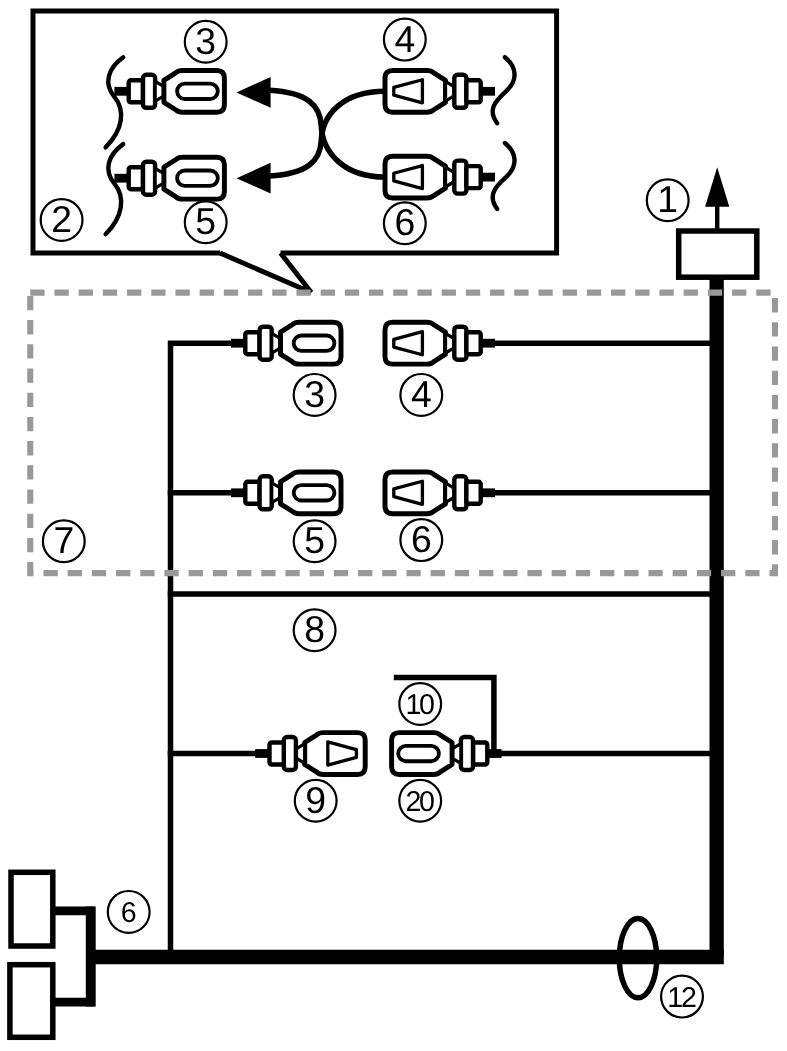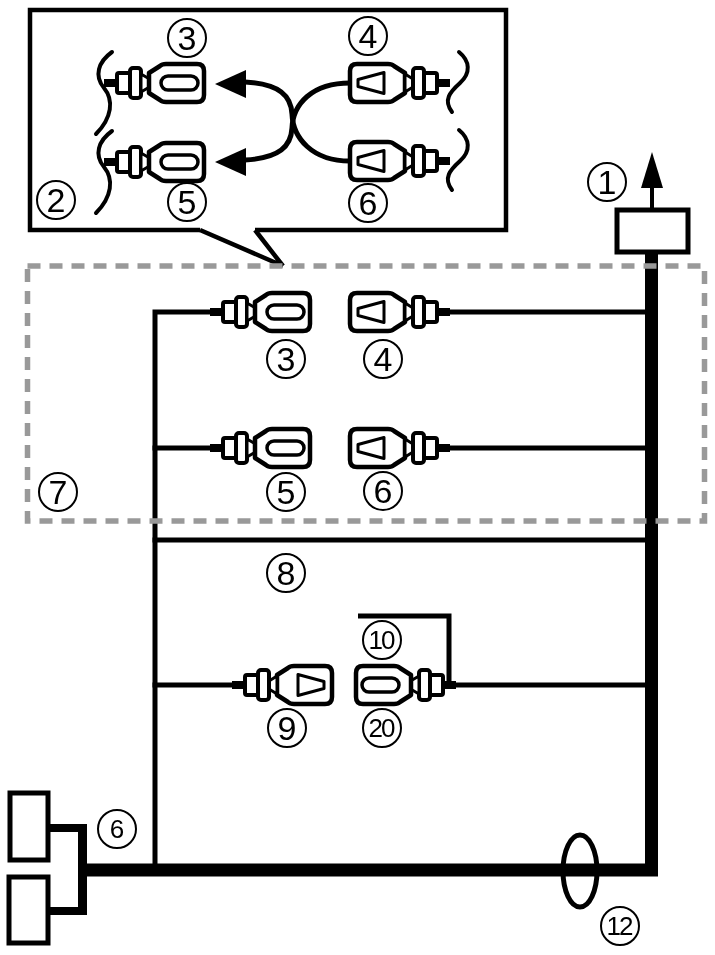--- a/index.html
+++ b/index.html
@@ -129,16 +129,16 @@
   <div class="badge" style="left:348px;top:183px">6</div>
   <div class="badge" style="left:266px;top:339px">3</div>
   <div class="badge" style="left:363px;top:339px">4</div>
   <div class="badge" style="left:266px;top:472px">5</div>
   <div class="badge" style="left:363px;top:471px">6</div>
   <div class="badge" style="left:38px;top:472px">7</div>
   <div class="badge" style="left:266px;top:553px">8</div>
   <div class="badge" style="left:267px;top:708px">9</div>
   <div class="badge wide" style="left:362px;top:620px">10</div>
   <div class="badge wide" style="left:362px;top:708px">20</div>
-  <div class="badge wide" style="left:600px;top:906px">12</div>
+  <div class="badge wide" style="left:600px;top:886px">12</div>
   <div class="badge wide" style="left:97px;top:809px">6</div>
 
 </div>
 
 </body></html>

